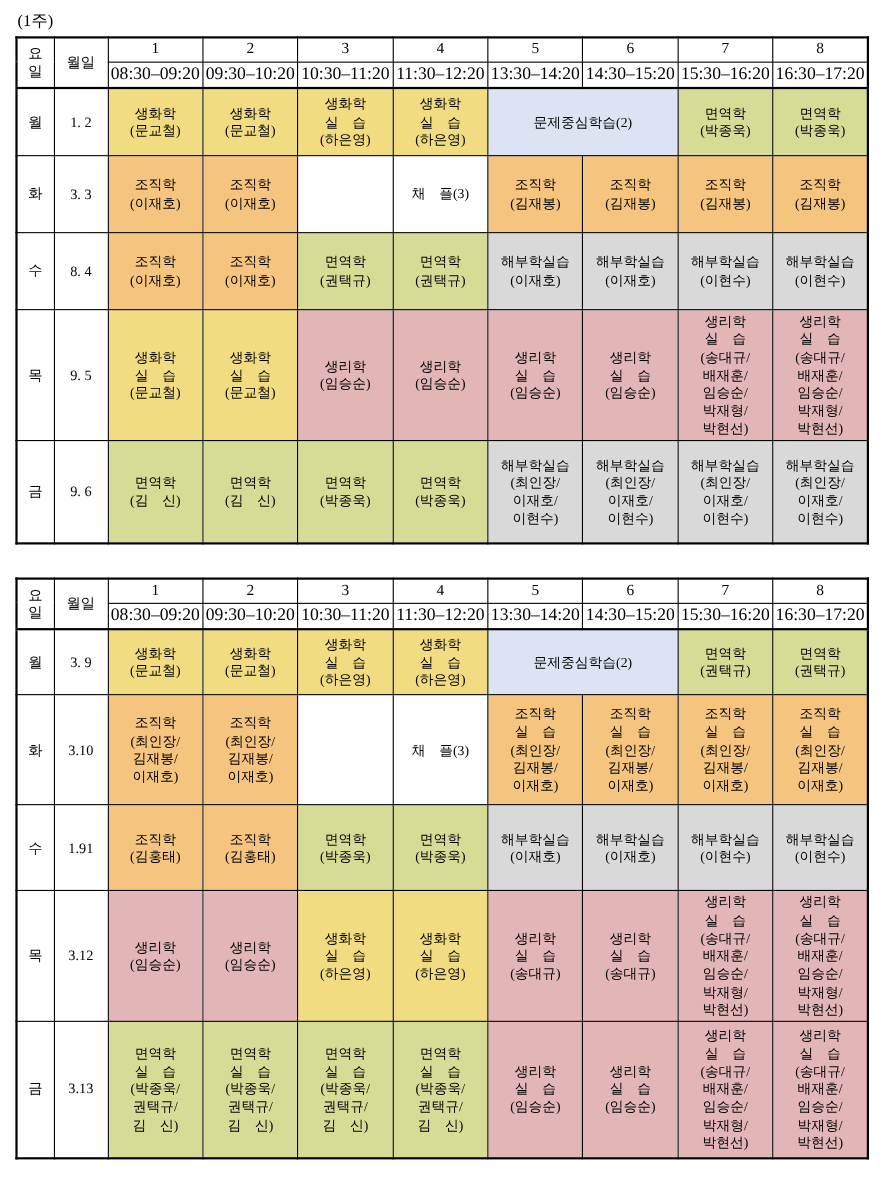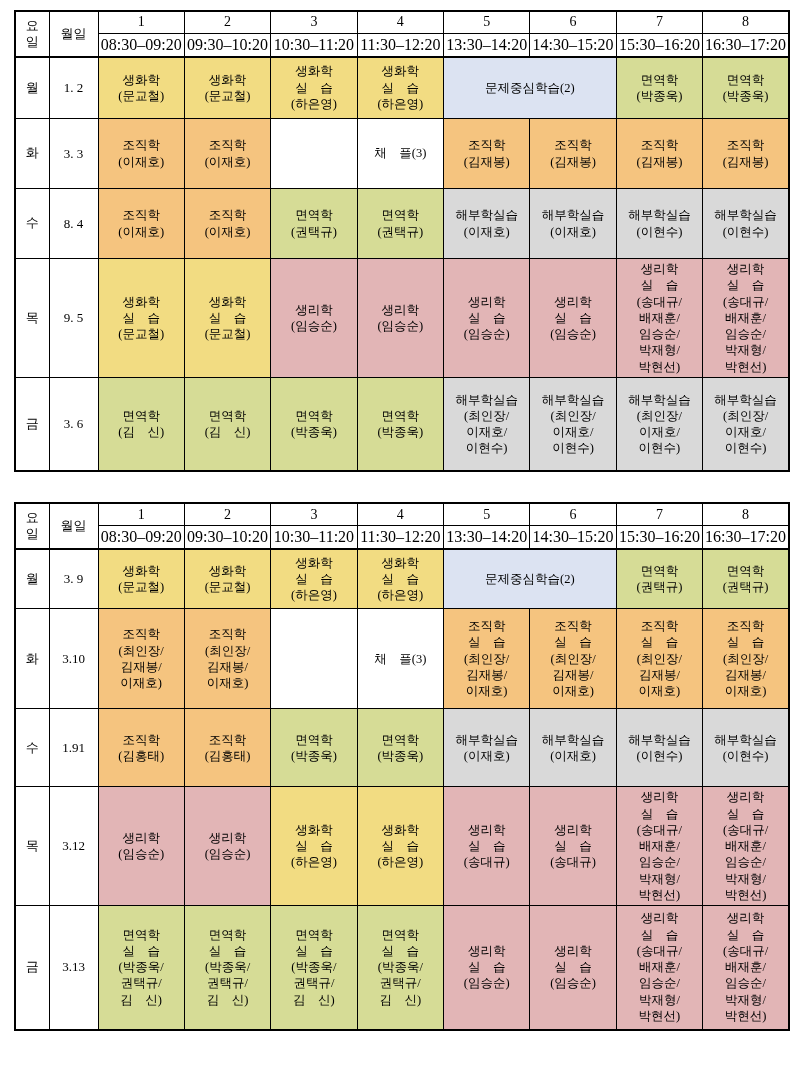--- a/index.html
+++ b/index.html
@@ -58,20 +58,21 @@
   #week2-table tbody tr:nth-child(3) { height: 78px; }
   #week2-table tbody tr:nth-child(4) { height: 114px; }
   #week2-table tbody tr:nth-child(5) { height: 124px; }
 </style>
 </head>
 <body>
 
 <div class="page">
 
   <section class="week-section">
+    <div class="week-label">(1주)</div>
     <table class="timetable" id="week1-table">
       <colgroup>
         <col class="daycol">
           <col class="datecol">
         <col>
           <col>
           <col>
           <col>
           <col>
           <col>
@@ -190,21 +191,21 @@
             <td class="cell" style="background: rgb(226, 181, 182);">생리학
 실　습
 (송대규/
 배재훈/
 임승순/
 박재형/
 박현선)</td>
           </tr>
           <tr>
             <th class="daycol">금</th>
-            <th class="datecol">3. 6</th>
+            <th class="datecol">9. 6</th>
             <td class="cell" style="background: rgb(214, 220, 150);">면역학
 (김　신)</td>
             <td class="cell" style="background: rgb(214, 220, 150);">면역학
 (김　신)</td>
             <td class="cell" style="background: rgb(214, 220, 150);">면역학
 (박종욱)</td>
             <td class="cell" style="background: rgb(214, 220, 150);">면역학
 (박종욱)</td>
             <td class="cell" style="background: rgb(217, 217, 217);">해부학실습
 (최인장/

